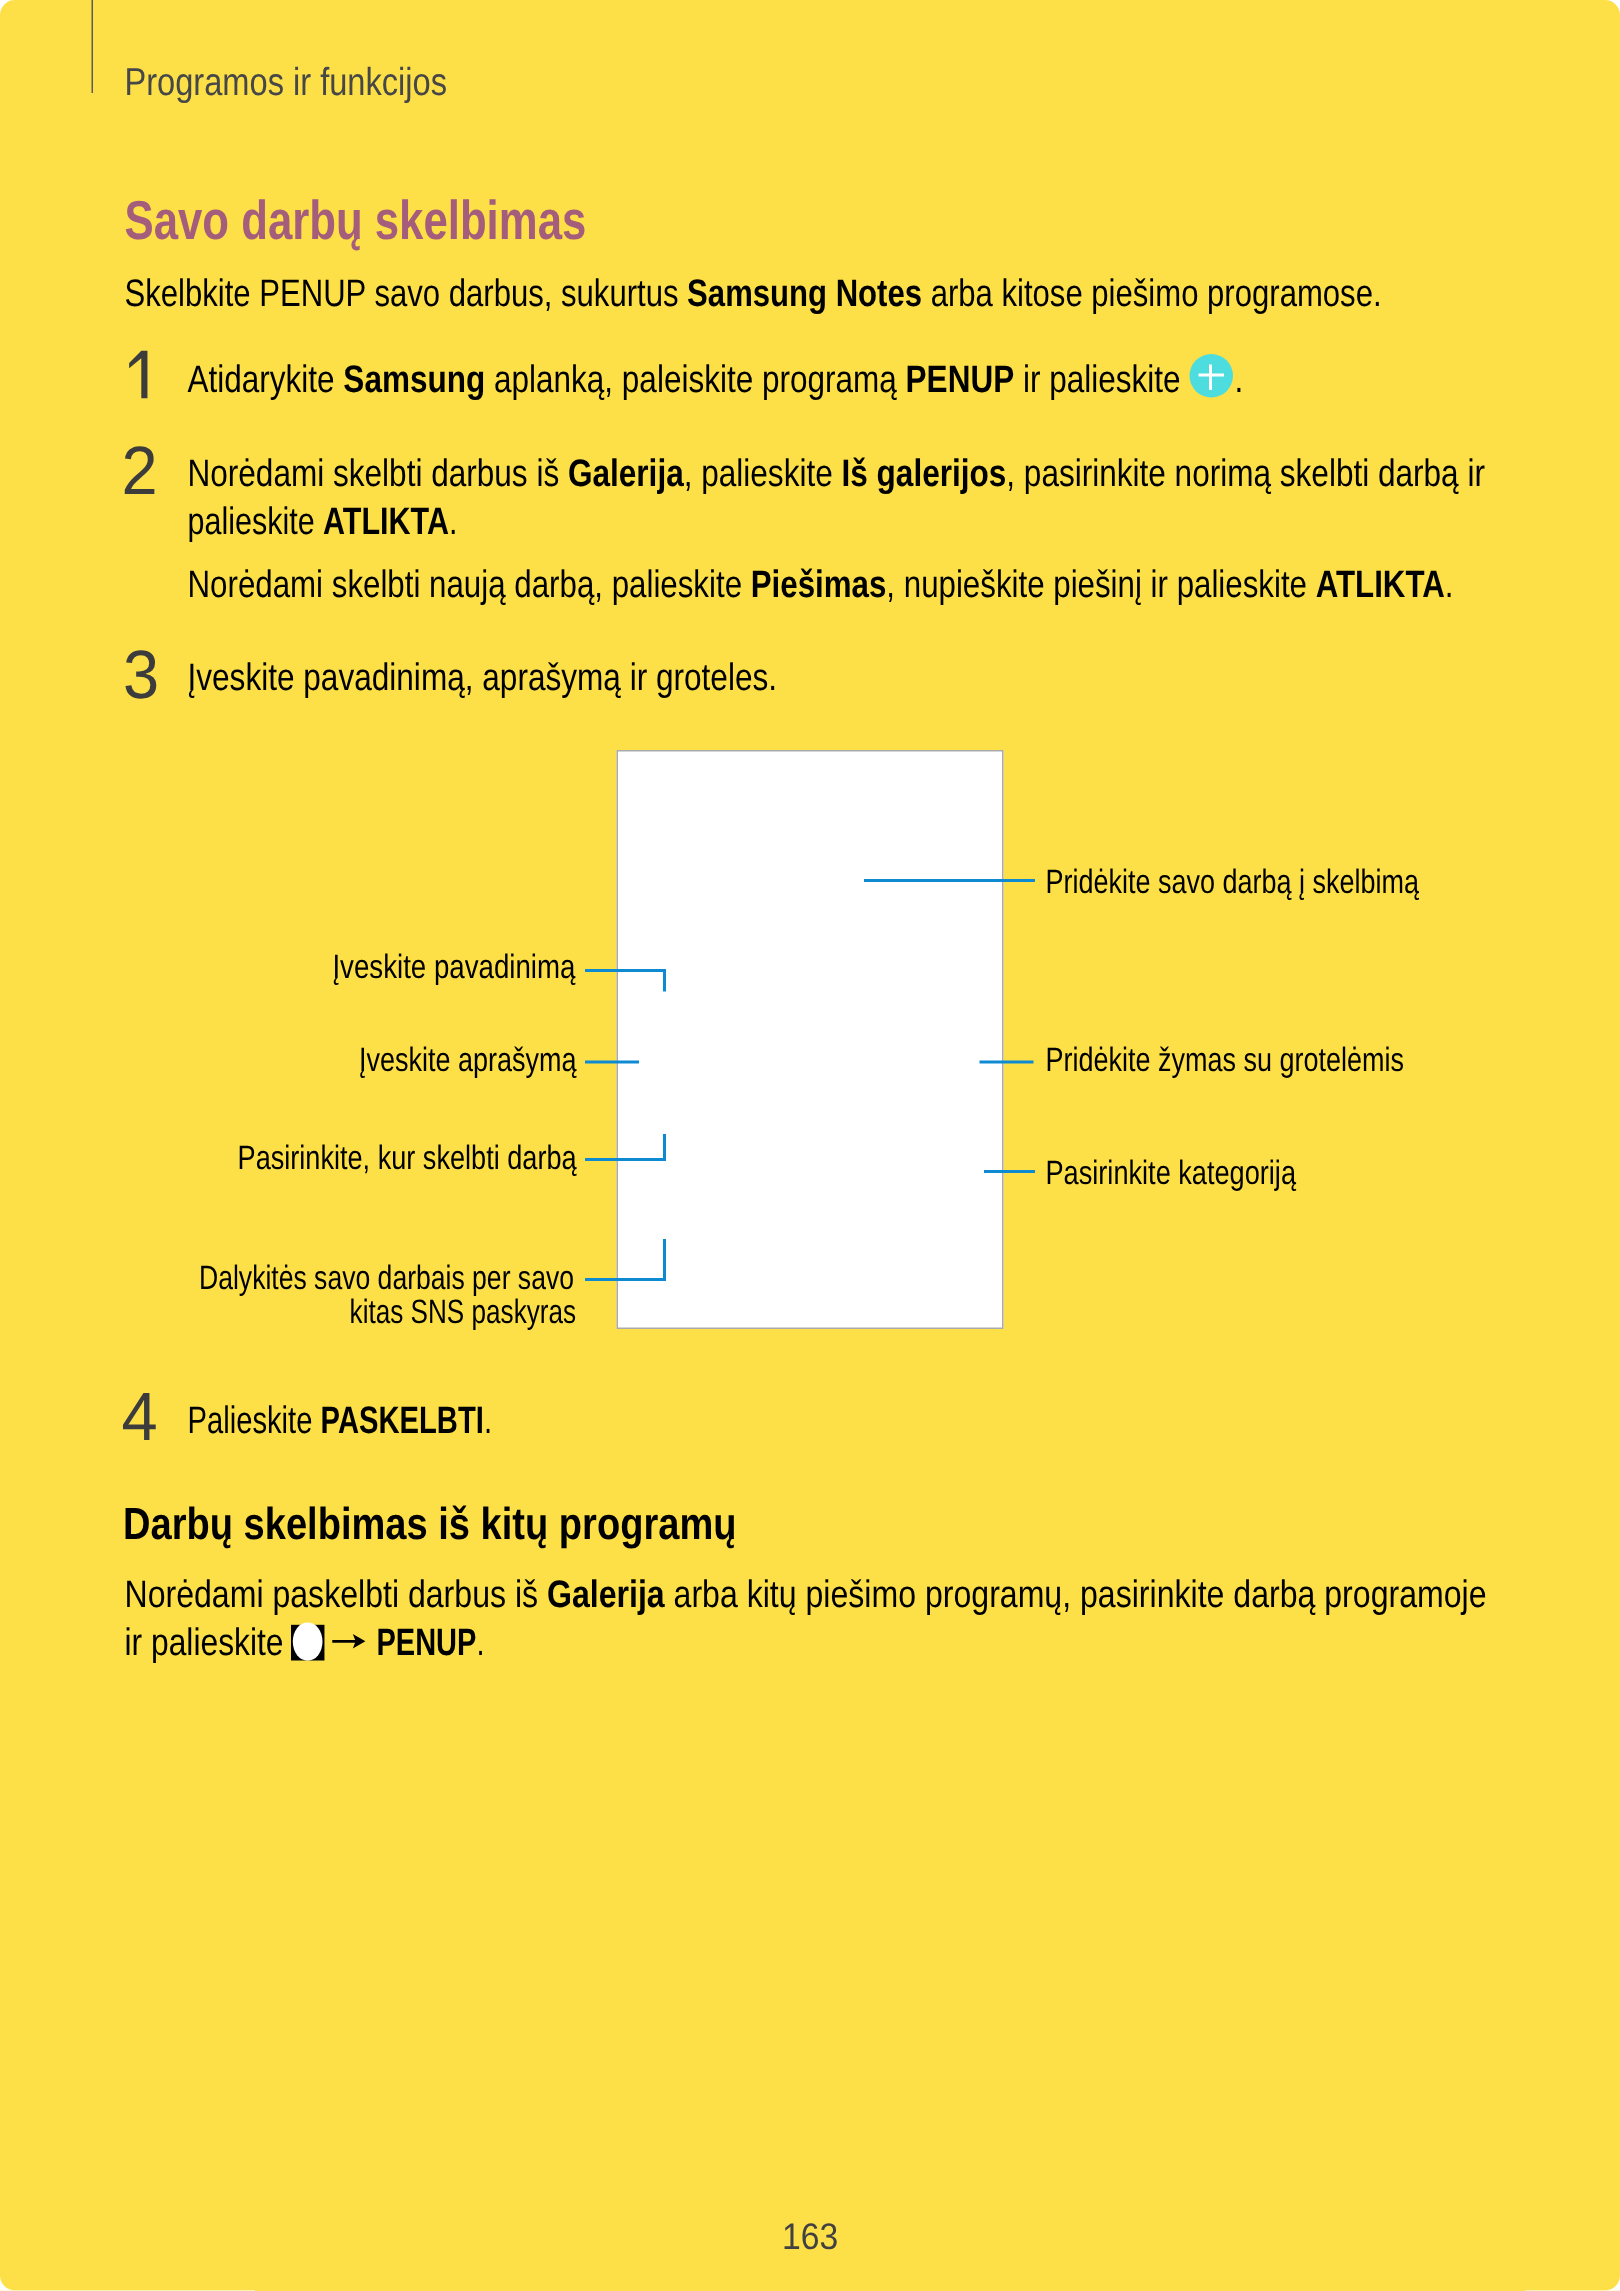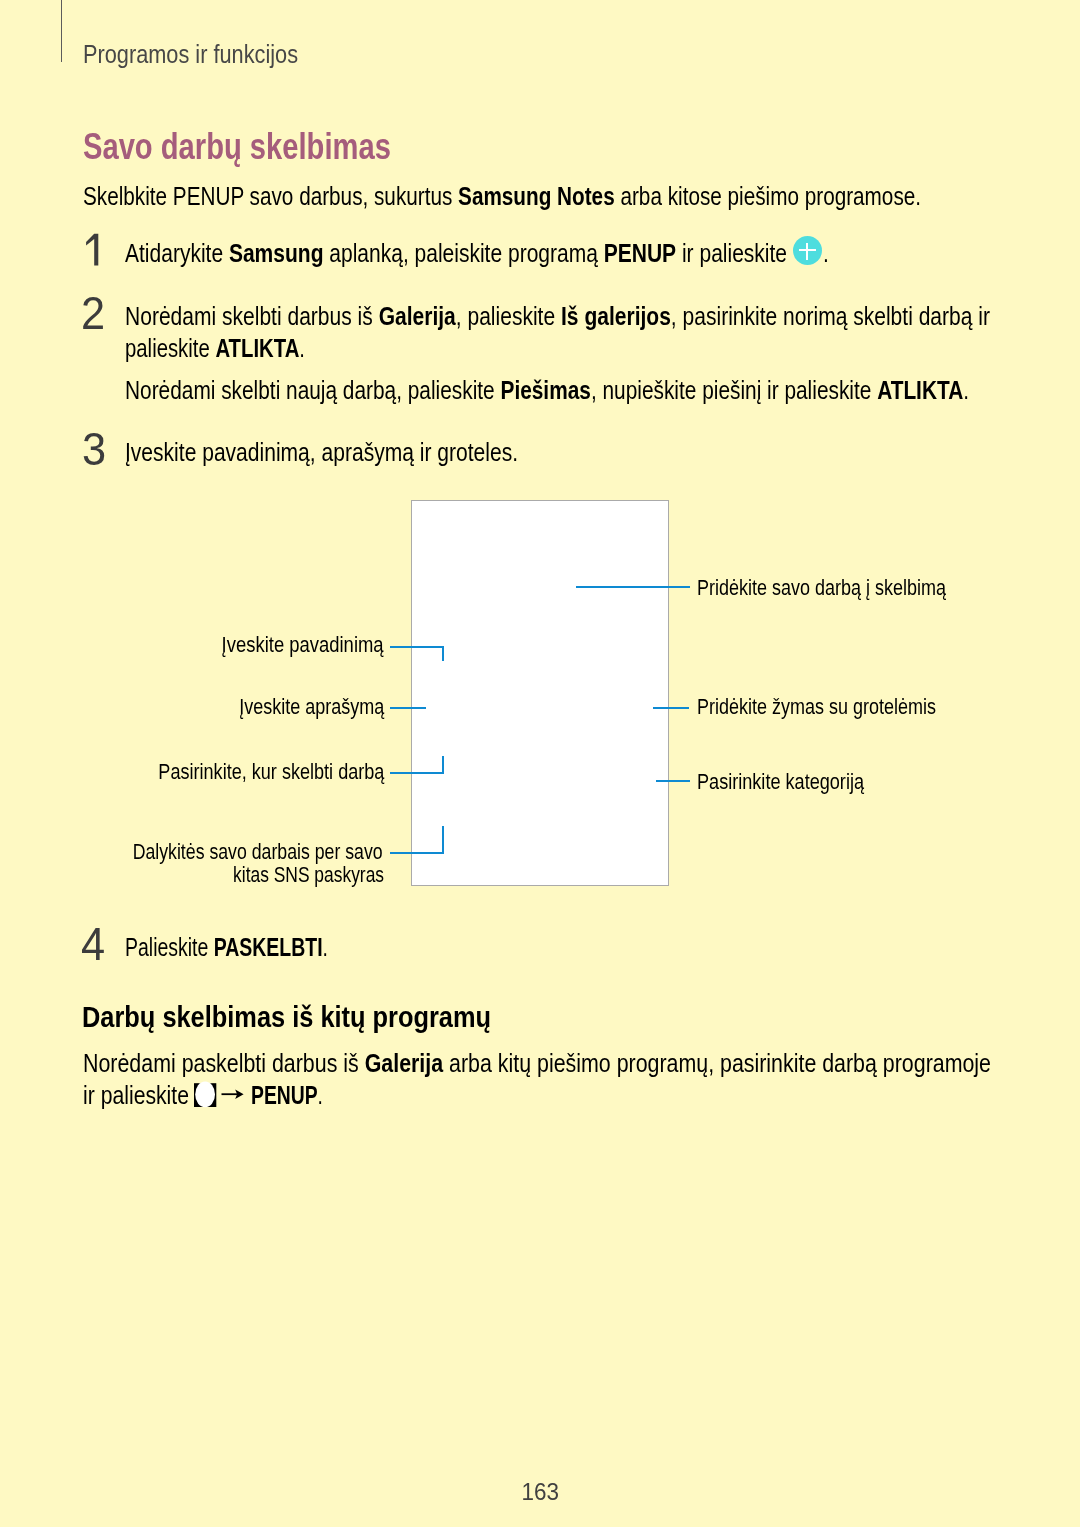--- a/index.html
+++ b/index.html
@@ -5,21 +5,21 @@
 <style>
   html, body { margin:0; padding:0; background:#ffffff; }
   body {
     width:1080px; height:1527px;
     font-family:"Liberation Sans", sans-serif;
     position:relative;
     overflow:hidden;
     color:#000000;
     -webkit-font-smoothing:antialiased;
   }
-  .page { position:absolute; left:0; top:0; width:1080px; height:1527px; background:#fef9c3; }
+  .page { position:absolute; left:0; top:0; width:1080px; height:1527px; background:#fde047;border-radius:10px; }
 
   
   .ln {
     position:absolute;
     white-space:pre;
     line-height:1;
     transform-origin:0 0;
     font-size:25.5px;
   }
   b { font-weight:bold; }

